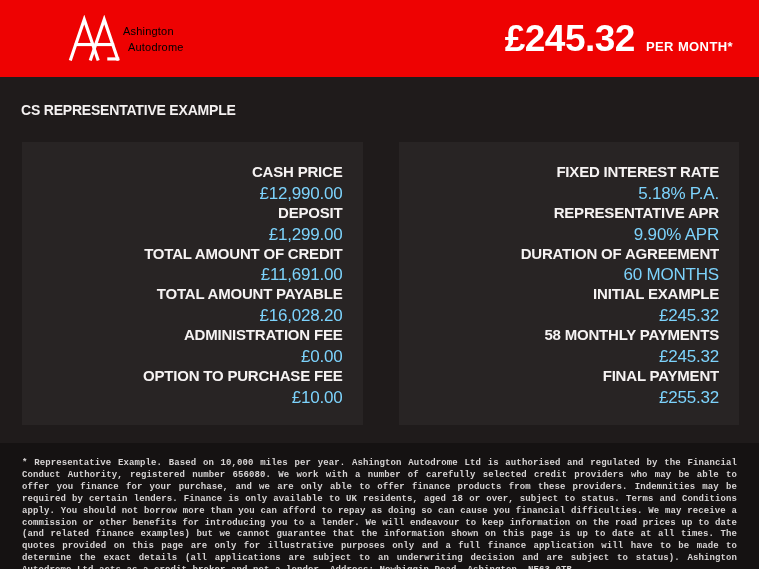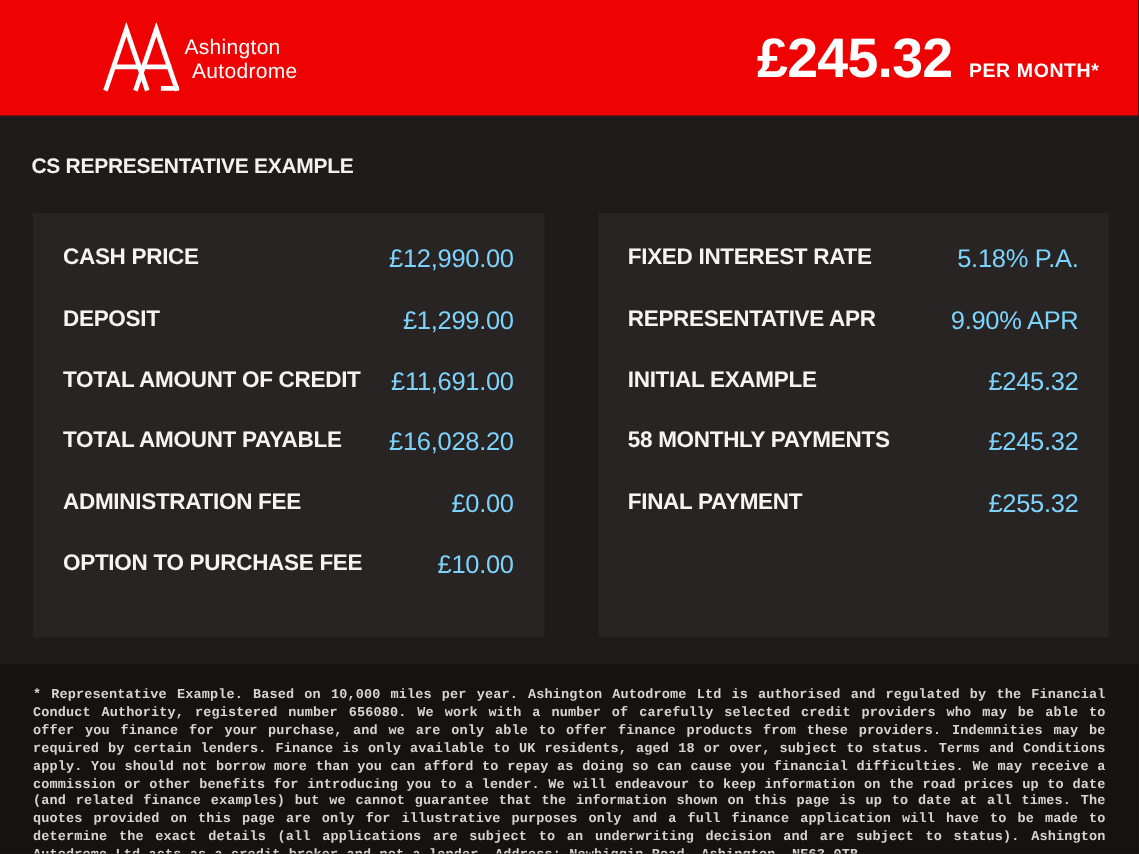--- a/index.html
+++ b/index.html
@@ -11,39 +11,39 @@
   .page{position:relative;width:759px;height:569px;display:flex;flex-direction:column;background:#1f1b1b;}
 
   
   .banner{
     height:77px;flex:0 0 77px;background:#ee0202;
     display:flex;align-items:center;justify-content:space-between;
     padding:0 26px 0 68px;box-sizing:border-box;
   }
   .logo{display:flex;align-items:center;gap:3px;cursor:pointer;}
   .logo svg{width:52px;height:47px;display:block;}
-  .brand-text{color:#ffffff;font-size:14px;line-height:16px;letter-spacing:0.2px;}
+  .brand-text{color:#000000;font-size:11px;line-height:16px;letter-spacing:0.2px;}
   .brand-line2{margin-left:5px;}
   .price-wrap{display:flex;align-items:baseline;gap:11px;color:#ffffff;}
   .price{font-size:37px;font-weight:bold;letter-spacing:-0.5px;}
   .price-suffix{font-size:13px;font-weight:bold;letter-spacing:0.4px;}
 
   
   .title{
     margin:23px 0 0 21px;color:#f4f1f1;
     font-size:14px;font-weight:bold;letter-spacing:-0.2px;line-height:21px;
   }
 
   
   .panels{display:flex;gap:36px;margin:21px 20px 0 22px;}
   .panel{
     flex:1;background:#282424;box-sizing:border-box;
     padding:21px 20px 17px 20px;height:283px;
   }
-  .frow{height:40.8px;display:flex;justify-content:space-between;align-items:flex-start;}
+  .frow{height:40.8px;display:flex;justify-content:space-between;align-items:flex-end;flex-direction:column;}
   .frow-label{
     color:#f6f3f3;font-weight:bold;font-size:15px;
     letter-spacing:-0.2px;white-space:nowrap;
   }
   .frow-value{color:#7dd3fc;font-size:17px;letter-spacing:-0.2px;white-space:nowrap;}
 
   
   .footer{
     margin-top:auto;background:#151212;height:126px;flex:0 0 126px;
     padding:15px 22px 0 22px;box-sizing:border-box;
@@ -116,20 +116,24 @@
     <div class="panel">
       <div class="frow">
         <span class="frow-label">FIXED INTEREST RATE</span>
         <span class="frow-value">5.18% P.A.</span>
       </div>
       <div class="frow">
         <span class="frow-label">REPRESENTATIVE APR</span>
         <span class="frow-value">9.90% APR</span>
       </div>
       <div class="frow">
+        <span class="frow-label">DURATION OF AGREEMENT</span>
+        <span class="frow-value">60 MONTHS</span>
+      </div>
+      <div class="frow">
         <span class="frow-label">INITIAL EXAMPLE</span>
         <span class="frow-value">£245.32</span>
       </div>
       <div class="frow">
         <span class="frow-label">58 MONTHLY PAYMENTS</span>
         <span class="frow-value">£245.32</span>
       </div>
       <div class="frow">
         <span class="frow-label">FINAL PAYMENT</span>
         <span class="frow-value">£255.32</span>

